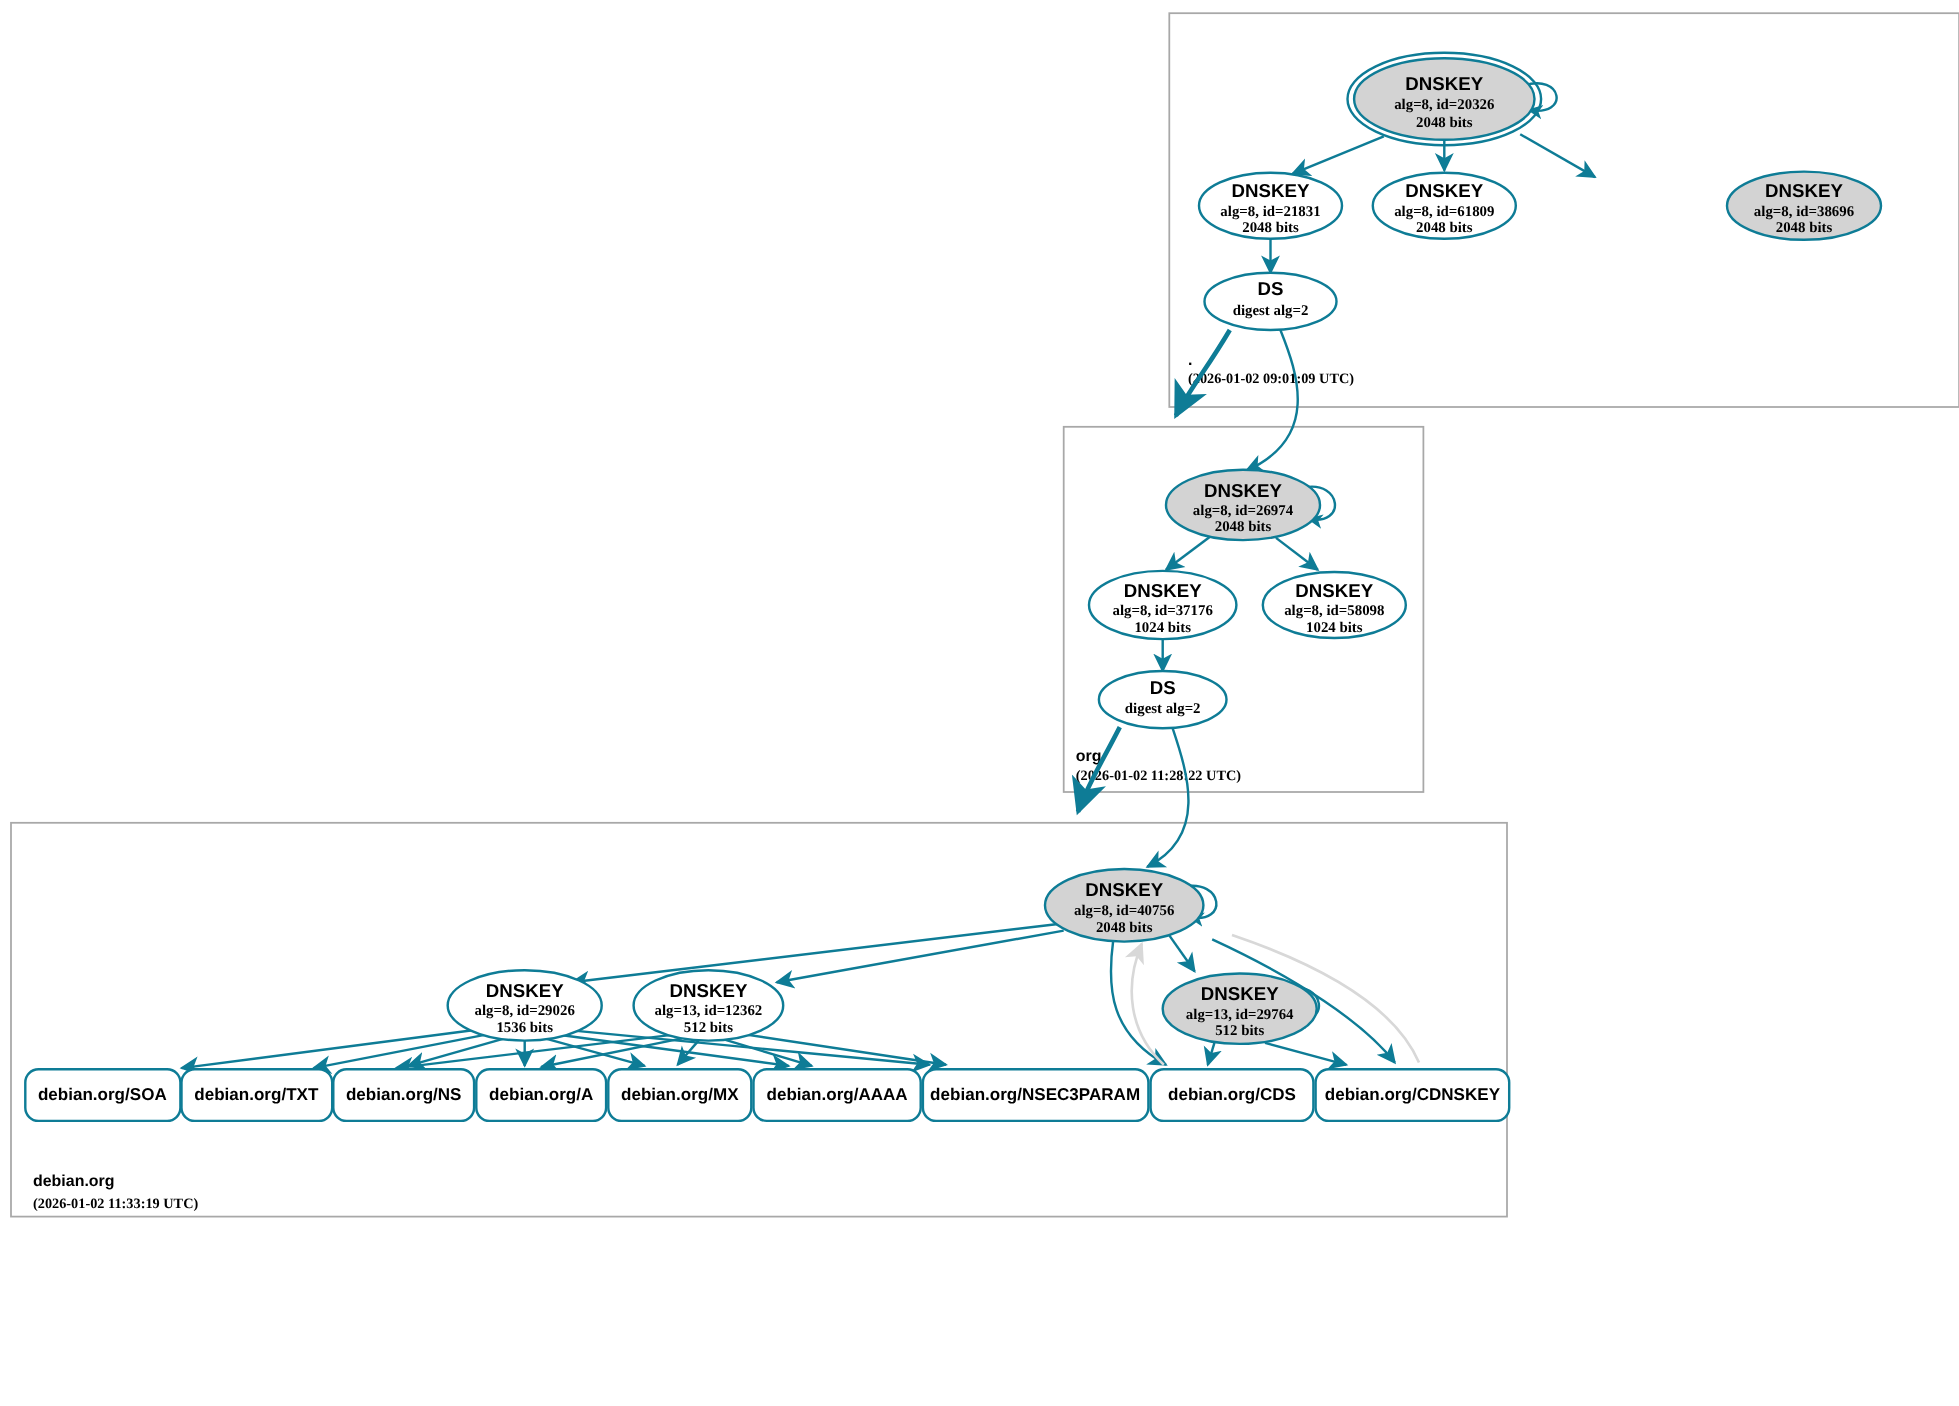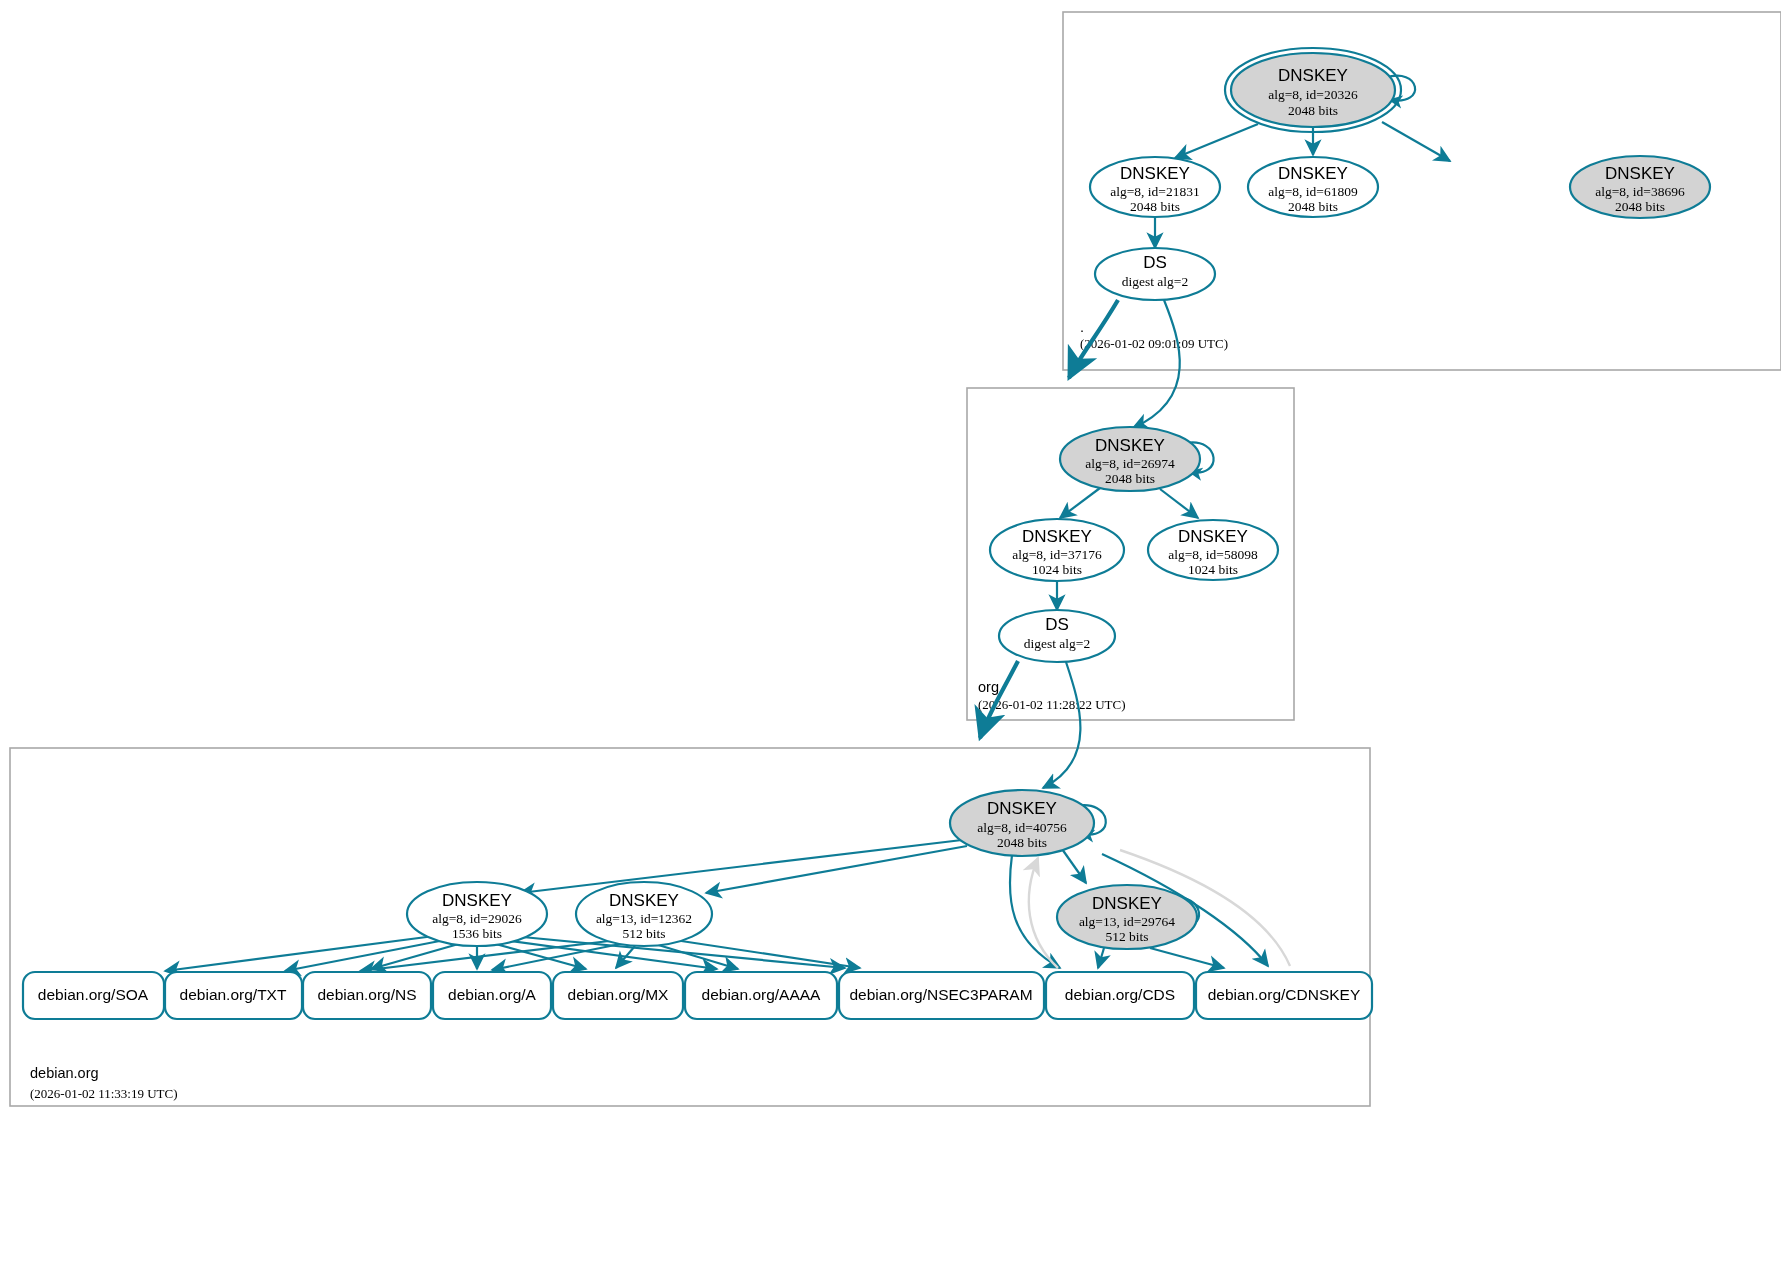--- a/index.html
+++ b/index.html
@@ -1,18 +1,18 @@
 <!DOCTYPE html>
 <html><head>
 <meta charset="utf-8">
 <style>
   html,body{margin:0;padding:0;background:#ffffff;}
   body{width:1781px;height:1278px;overflow:hidden;
        font-family:"Liberation Sans",sans-serif;}
-  #stage{position:relative;width:1572px;height:1278px;}
+  #stage{position:relative;width:1572px;height:1278px;font-weight:bold;}
   svg{display:block;}
   .zone-box{fill:none;stroke:#a8a8a8;stroke-width:1.6;}
   .ell{fill:#ffffff;stroke:#0e7c96;stroke-width:2.2;}
   .ell.shaded{fill:#d3d3d3;}
   .ell.outer{fill:none;stroke:#0e7c96;stroke-width:2.2;}
   .rr{fill:#ffffff;stroke:#0e7c96;stroke-width:2.2;}
   .edge{fill:none;stroke:#0e7c96;stroke-width:2.2;}
   .edge.faint{stroke:#d8d8d8;stroke-width:2.4;}
   .edge.thick{stroke:#0e7c96;stroke-width:4.2;}
   .t-title{font-family:"Liberation Sans",sans-serif;font-size:17px;fill:#000;}

